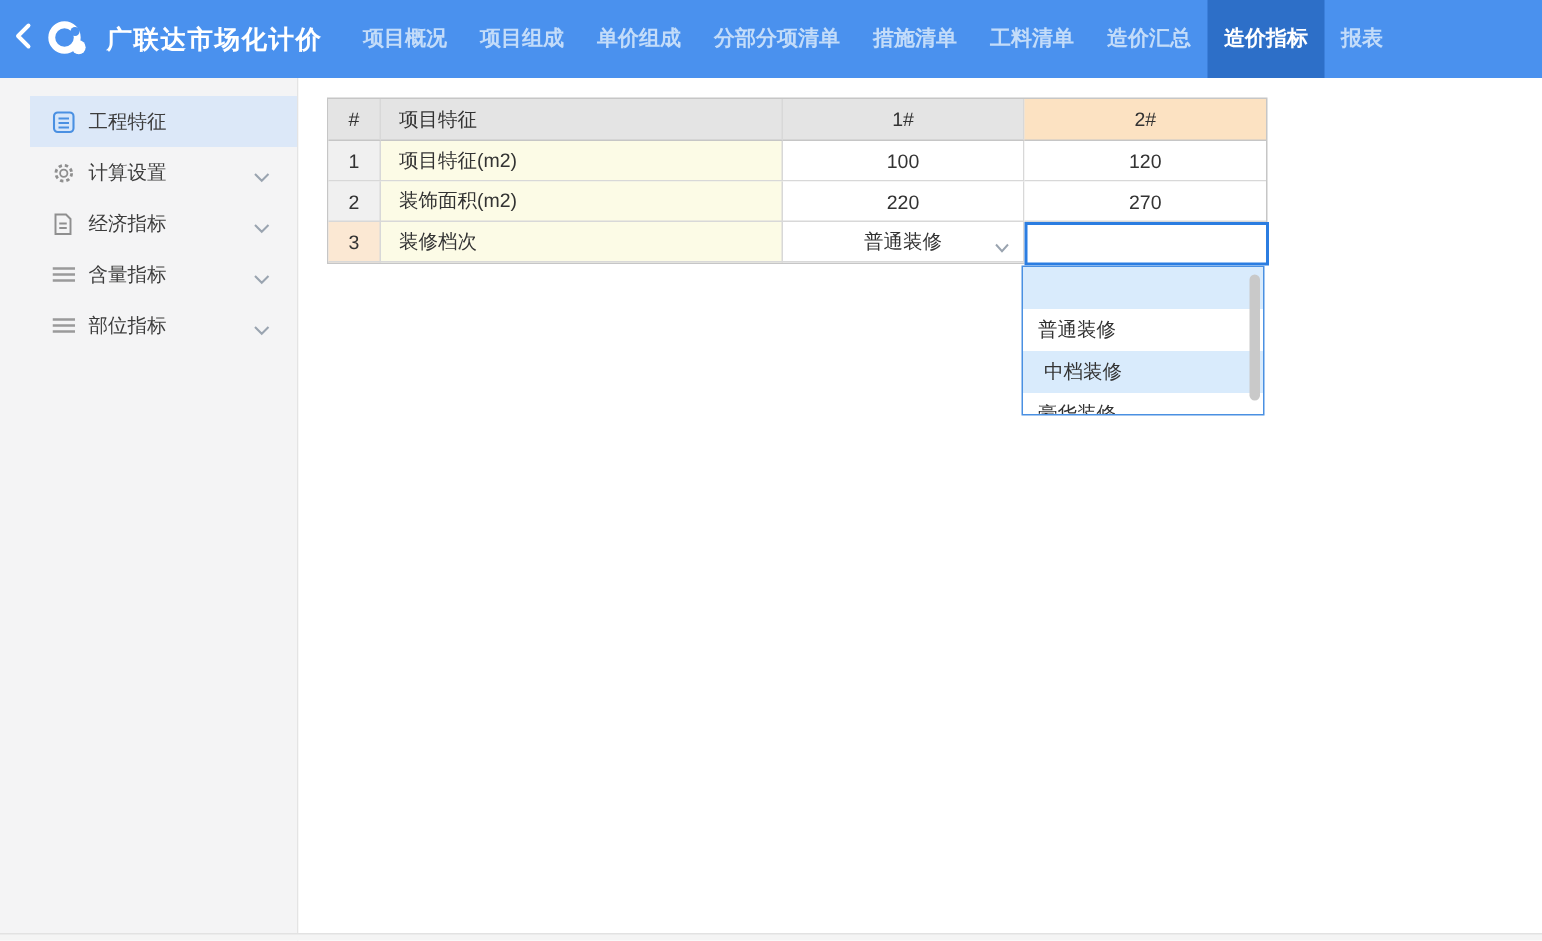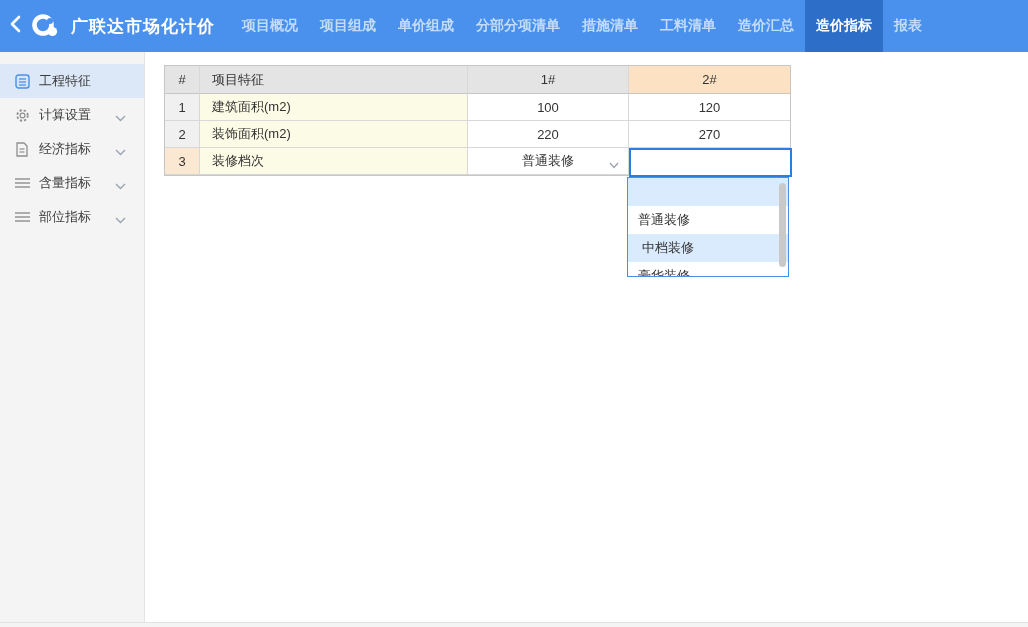--- a/index.html
+++ b/index.html
@@ -12,22 +12,22 @@
     cursor:pointer; flex:0 0 auto; }
   .logo { width:32px; height:26px; margin:0 9px 0 0; flex:0 0 auto; }
   .app-title { font-size:17px; font-weight:bold; letter-spacing:1px; white-space:nowrap; }
   .nav { display:flex; height:52px; margin-left:16px; }
   .nav-item { padding:0 11px; height:52px; display:flex; align-items:center;
     font-size:14px; font-weight:bold; color:#c3dcf9; cursor:pointer; white-space:nowrap; }
   .nav-item.active { background:#2d6fc8; color:#fff; }
 
   
   .layout { display:flex; height:575px; }
-  .sidebar { width:145px; background:#f4f4f5; border-right:1px solid #e4e4e4;
-    padding-top:12px; flex:0 0 auto; }
+  .sidebar { width:199px; background:#f4f4f5; border-right:1px solid #e4e4e4;
+    padding-top:12px; flex:0 0 auto;padding-left:20px; }
   .side-item { height:34px; display:flex; align-items:center; padding:0 14px;
     font-size:13px; color:#3c3c3c; position:relative; cursor:pointer; }
   .side-item.selected { background:#dce8f8; }
   .side-icon { width:16px; height:16px; margin-right:9px; display:flex;
     align-items:center; justify-content:center; flex:0 0 auto; }
   .side-chevron { position:absolute; right:18px; top:12px; }
 
   .main { flex:1; position:relative; background:#fff; }
 
   
@@ -172,21 +172,21 @@
   <div class="main">
     <div class="tbl">
       <div class="trow hrow">
         <div class="cell c-num">#</div>
         <div class="cell c-feature">项目特征</div>
         <div class="cell c-val">1#</div>
         <div class="cell c-val hl">2#</div>
       </div>
       <div class="trow">
         <div class="cell c-num">1</div>
-        <div class="cell c-feature">建筑面积(m2)</div>
+        <div class="cell c-feature">项目特征(m2)</div>
         <div class="cell c-val">100</div>
         <div class="cell c-val">120</div>
       </div>
       <div class="trow">
         <div class="cell c-num">2</div>
         <div class="cell c-feature">装饰面积(m2)</div>
         <div class="cell c-val">220</div>
         <div class="cell c-val">270</div>
       </div>
       <div class="trow">

